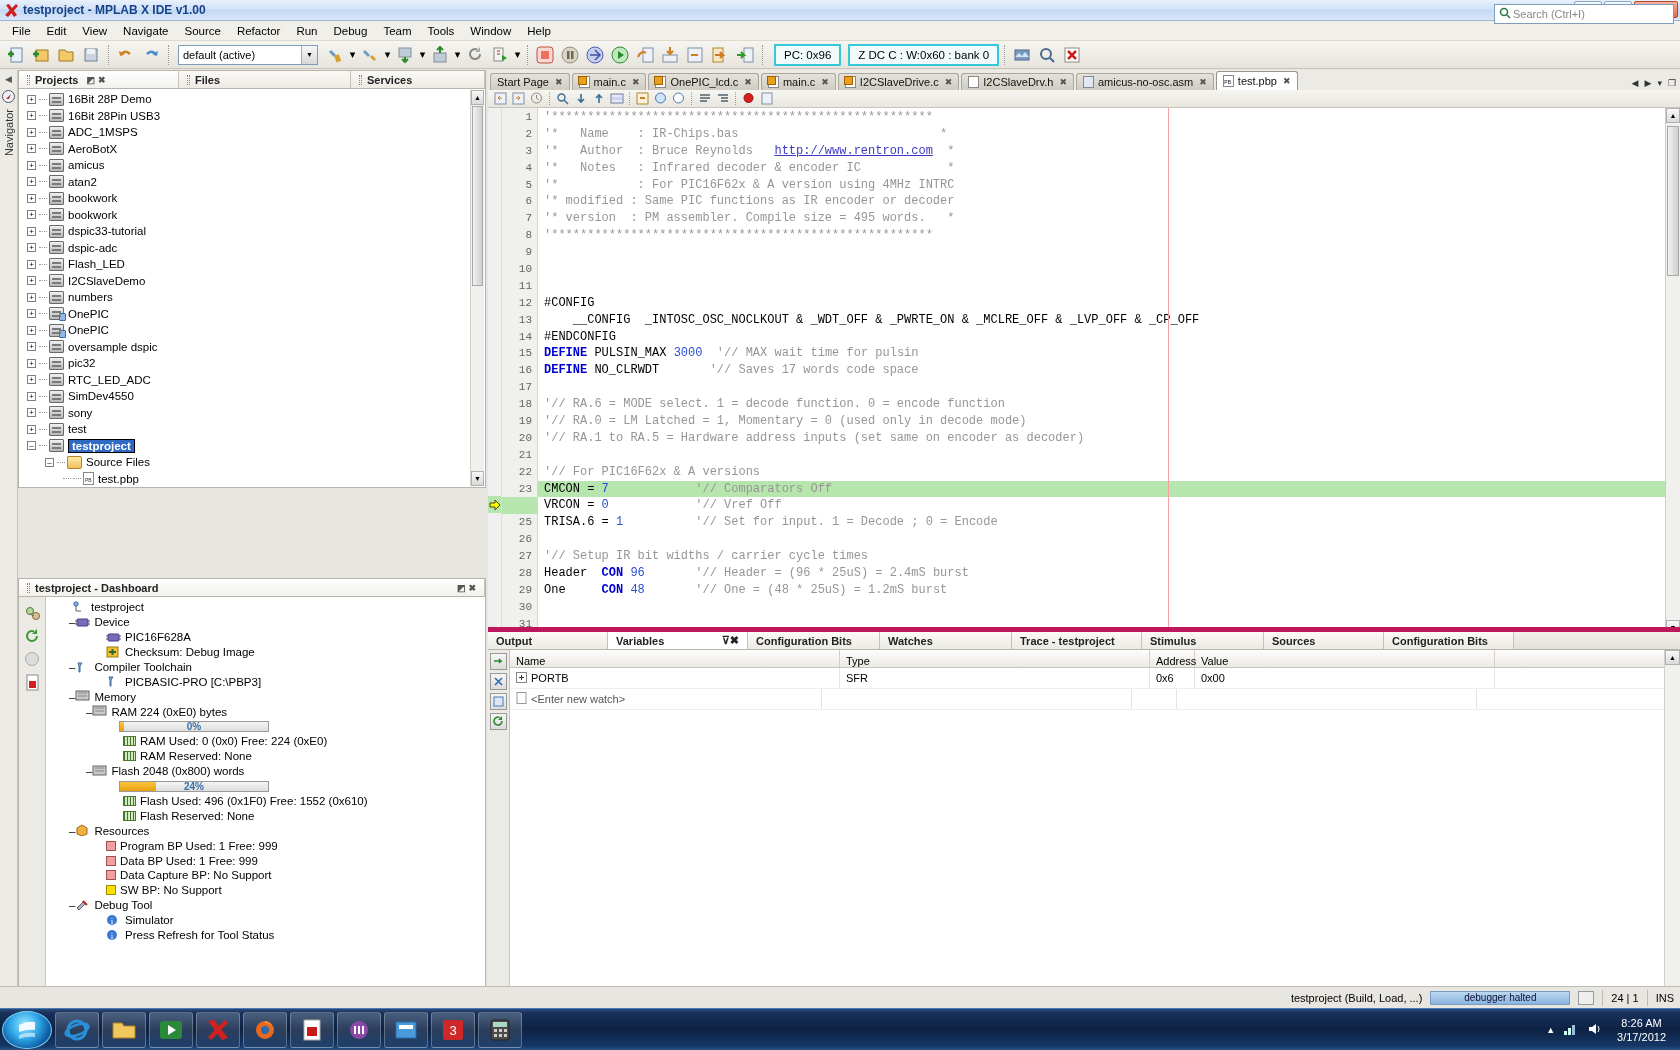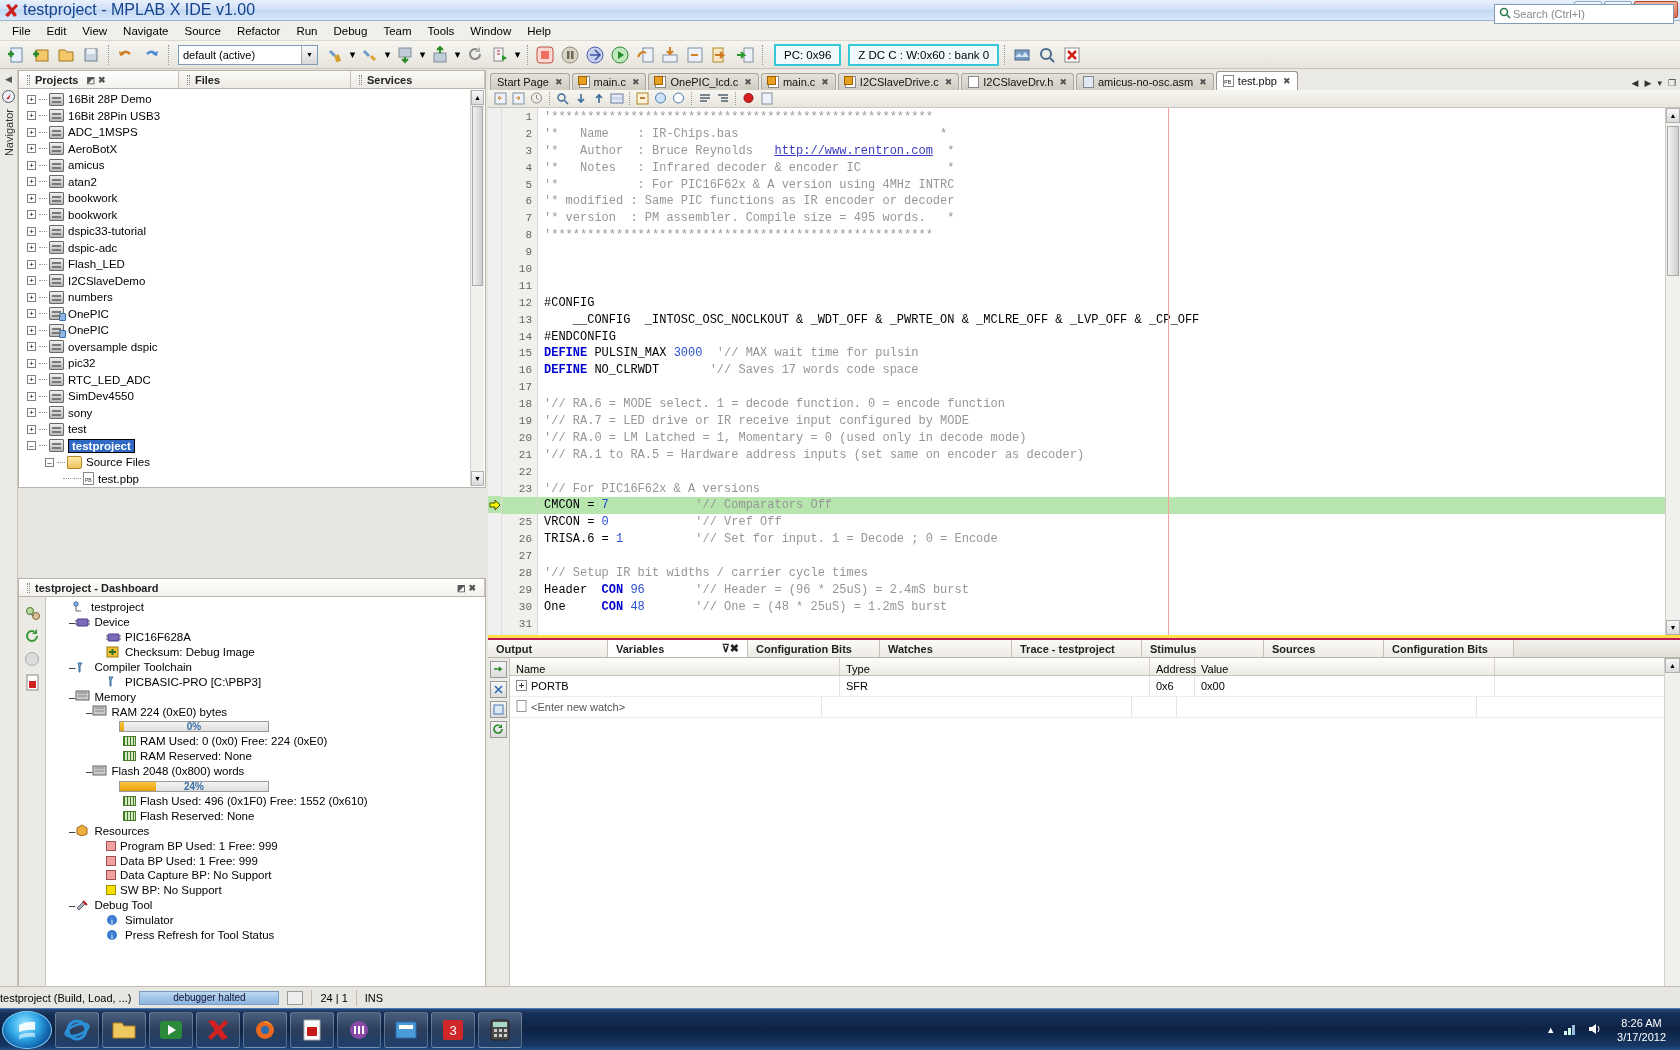--- a/index.html
+++ b/index.html
@@ -13,21 +13,21 @@
   }
   .app { position:relative; width:1680px; height:1050px; background:#e8e6e0; }
 
   
   .titlebar {
     height:21px; background: linear-gradient(180deg,#e8f0fb 0%, #d2e2f7 45%, #c2d8f2 50%, #d8e8fb 100%);
     border-bottom:1px solid #9cb4cc; display:flex; align-items:center; padding-left:4px;
     position:relative;
   }
   .titlebar .tb-icon { width:15px;height:15px;margin-right:4px; position:relative; }
-  .tb-title { font-size:16px; color:#15428b; font-weight:normal; }
+  .tb-title { font-size:12px; color:#15428b; font-weight:bold; }
   .win-btns { position:absolute; right:2px; top:1px; display:flex; gap:2px; }
   .win-btn {
     width:28px;height:17px; border:1px solid #8aa8c4; border-radius:2px;
     background:linear-gradient(180deg,#f4f8fd,#d4e2f2);
     display:flex;align-items:center;justify-content:center; font-size:9px; color:#2a4a70;
   }
   .win-btn.close { background:linear-gradient(180deg,#f7b0a0,#e06a50); border-color:#b04830; color:#fff; width:44px;}
 
   
   .menubar { height:20px; background:#f0efe9; display:flex; align-items:center; padding-left:4px; border-bottom:1px solid #ddd9d0; }
@@ -148,37 +148,37 @@
   .kw  { color:#0000d0; font-weight:bold;}
   .num { color:#2a4fd0; }
   .lnk { color:#3a3ac0; text-decoration:underline;}
   .margin-line { position:absolute; top:0; bottom:0; left:630px; width:1px; background:#f4a0a0;}
   .ed-scroll-v { position:absolute; right:0; top:38px; bottom:385px; width:15px; background:#f0f0ec; border-left:1px solid #d0ccc4;}
   .sb-thumb { position:absolute; left:1px; right:1px; background:linear-gradient(90deg,#f2f2f2,#cfcfcf); border:1px solid #a8a8a8;}
   .sb-arrow { position:absolute; left:0; right:0; height:15px; background:linear-gradient(180deg,#f8f8f8,#dadada);
     border:1px solid #b0b0b0; display:flex;align-items:center;justify-content:center;font-size:7px;}
 
   
-  .bottompanel { position:absolute; left:0; right:0; bottom:0; height:382px; background:#f0efe9; border-top:2px solid #be185d;}
+  .bottompanel { position:absolute; left:0; right:0; bottom:11px; height:382px; background:#f0efe9; border-top:5px solid #be185d;}
   .bp-tabs { height:18px; display:flex; background:linear-gradient(180deg,#f2f1ec,#e2e0d8); border-bottom:1px solid #b8b4ac;}
   .bptab { display:flex; align-items:center; font-size:11px; font-weight:bold; padding:0 8px; border-right:1px solid #c6c2b8;
     background:linear-gradient(180deg,#fbfaf7,#eceae3); white-space:nowrap; color:#222;}
   .bptab.active { background:#fff;}
   .watch-head { height:18px; display:flex; background:linear-gradient(180deg,#fdfdfd,#eceae4); border-bottom:1px solid #c8c4ba; font-size:11px;}
   .wh-cell { display:flex; align-items:flex-end; padding-left:6px; border-right:1px solid #d4d0c8; height:100%;}
   .watch-body { background:#fff; position:relative;}
   .wrow { height:21px; display:flex; align-items:center; border-bottom:1px solid #eee; font-size:11px;}
   .wr-cell { padding-left:6px; height:100%; display:flex; align-items:center; border-right:1px solid #e4e4e4;}
   .bp-strip { width:22px; background:#eceae4; border-right:1px solid #c8c4ba; position:absolute; left:0; top:18px; bottom:0;}
   .bps-btn { width:17px;height:17px;margin:3px auto;border:1px solid #999; background:linear-gradient(180deg,#f6f6f6,#dcdcdc);
     display:flex;align-items:center;justify-content:center;}
 
   
   .statusbar { position:absolute; left:0; right:0; bottom:0; height:22px; background:#e8e6e0; border-top:1px solid #c0bcb4;
-    display:flex; align-items:center; justify-content:flex-start; font-size:11px; padding-right:6px; gap:8px;}
+    display:flex; align-items:center; justify-content:flex-end; font-size:11px; padding-right:6px; gap:8px;}
   .sb-prog { width:140px; height:14px; background:linear-gradient(180deg,#bcd8f0,#8ab4e0); border:1px solid #7a9cc0;
     display:flex; align-items:center; justify-content:center; font-size:10px; color:#113; }
   .sb-sep { width:1px; height:16px; background:#c0bcb4;}
 
   
   .taskbar { position:absolute; left:0; right:0; bottom:0; height:42px;
     background:linear-gradient(180deg,#1f2f4f 0%, #12284a 8%, #0d2murky 9%, #0a1e3c 55%, #12335c 100%);
     background:linear-gradient(180deg,#2b4a78 0%, #17315a 10%, #0d2244 50%, #153764 90%, #2a5087 100%);
     display:flex; align-items:center; border-top:1px solid #4a7ab8;}
   .startorb { width:50px;height:38px; margin-left:2px; border-radius:50%;
@@ -1019,21 +1019,20 @@
             <div class="cl">&nbsp;</div>
             <div class="cl">&nbsp;</div>
             <div class="cl">&nbsp;</div>
             <div class="cl">#CONFIG</div>
             <div class="cl">    __CONFIG  _INTOSC_OSC_NOCLKOUT &amp; _WDT_OFF &amp; _PWRTE_ON &amp; _MCLRE_OFF &amp; _LVP_OFF &amp; _CP_OFF</div>
             <div class="cl">#ENDCONFIG</div>
             <div class="cl"><span class="kw">DEFINE</span> PULSIN_MAX <span class="num">3000</span>  <span class="cmt">'// MAX wait time for pulsin</span></div>
             <div class="cl"><span class="kw">DEFINE</span> NO_CLRWDT       <span class="cmt">'// Saves 17 words code space</span></div>
             <div class="cl">&nbsp;</div>
             <div class="cl"><span class="cmt">'// RA.6 = MODE select. 1 = decode function. 0 = encode function</span></div>
-            <div class="cl"><span class="cmt">'// RA.7 = LED drive or IR receive input configured by MODE</span></div>
             <div class="cl"><span class="cmt">'// RA.0 = LM Latched = 1, Momentary = 0 (used only in decode mode)</span></div>
             <div class="cl"><span class="cmt">'// RA.1 to RA.5 = Hardware address inputs (set same on encoder as decoder)</span></div>
             <div class="cl">&nbsp;</div>
             <div class="cl"><span class="cmt">'// For PIC16F62x &amp; A versions</span></div>
             <div class="cl hl">CMCON = <span class="num">7</span>            <span class="cmt">'// Comparators Off</span></div>
             <div class="cl">VRCON = <span class="num">0</span>            <span class="cmt">'// Vref Off</span></div>
             <div class="cl">TRISA.6 = <span class="num">1</span>          <span class="cmt">'// Set for input. 1 = Decode ; 0 = Encode</span></div>
             <div class="cl">&nbsp;</div>
             <div class="cl"><span class="cmt">'// Setup IR bit widths / carrier cycle times</span></div>
             <div class="cl">Header  <span class="kw">CON</span> <span class="num">96</span>       <span class="cmt">'// Header = (96 * 25uS) = 2.4mS burst</span></div>

